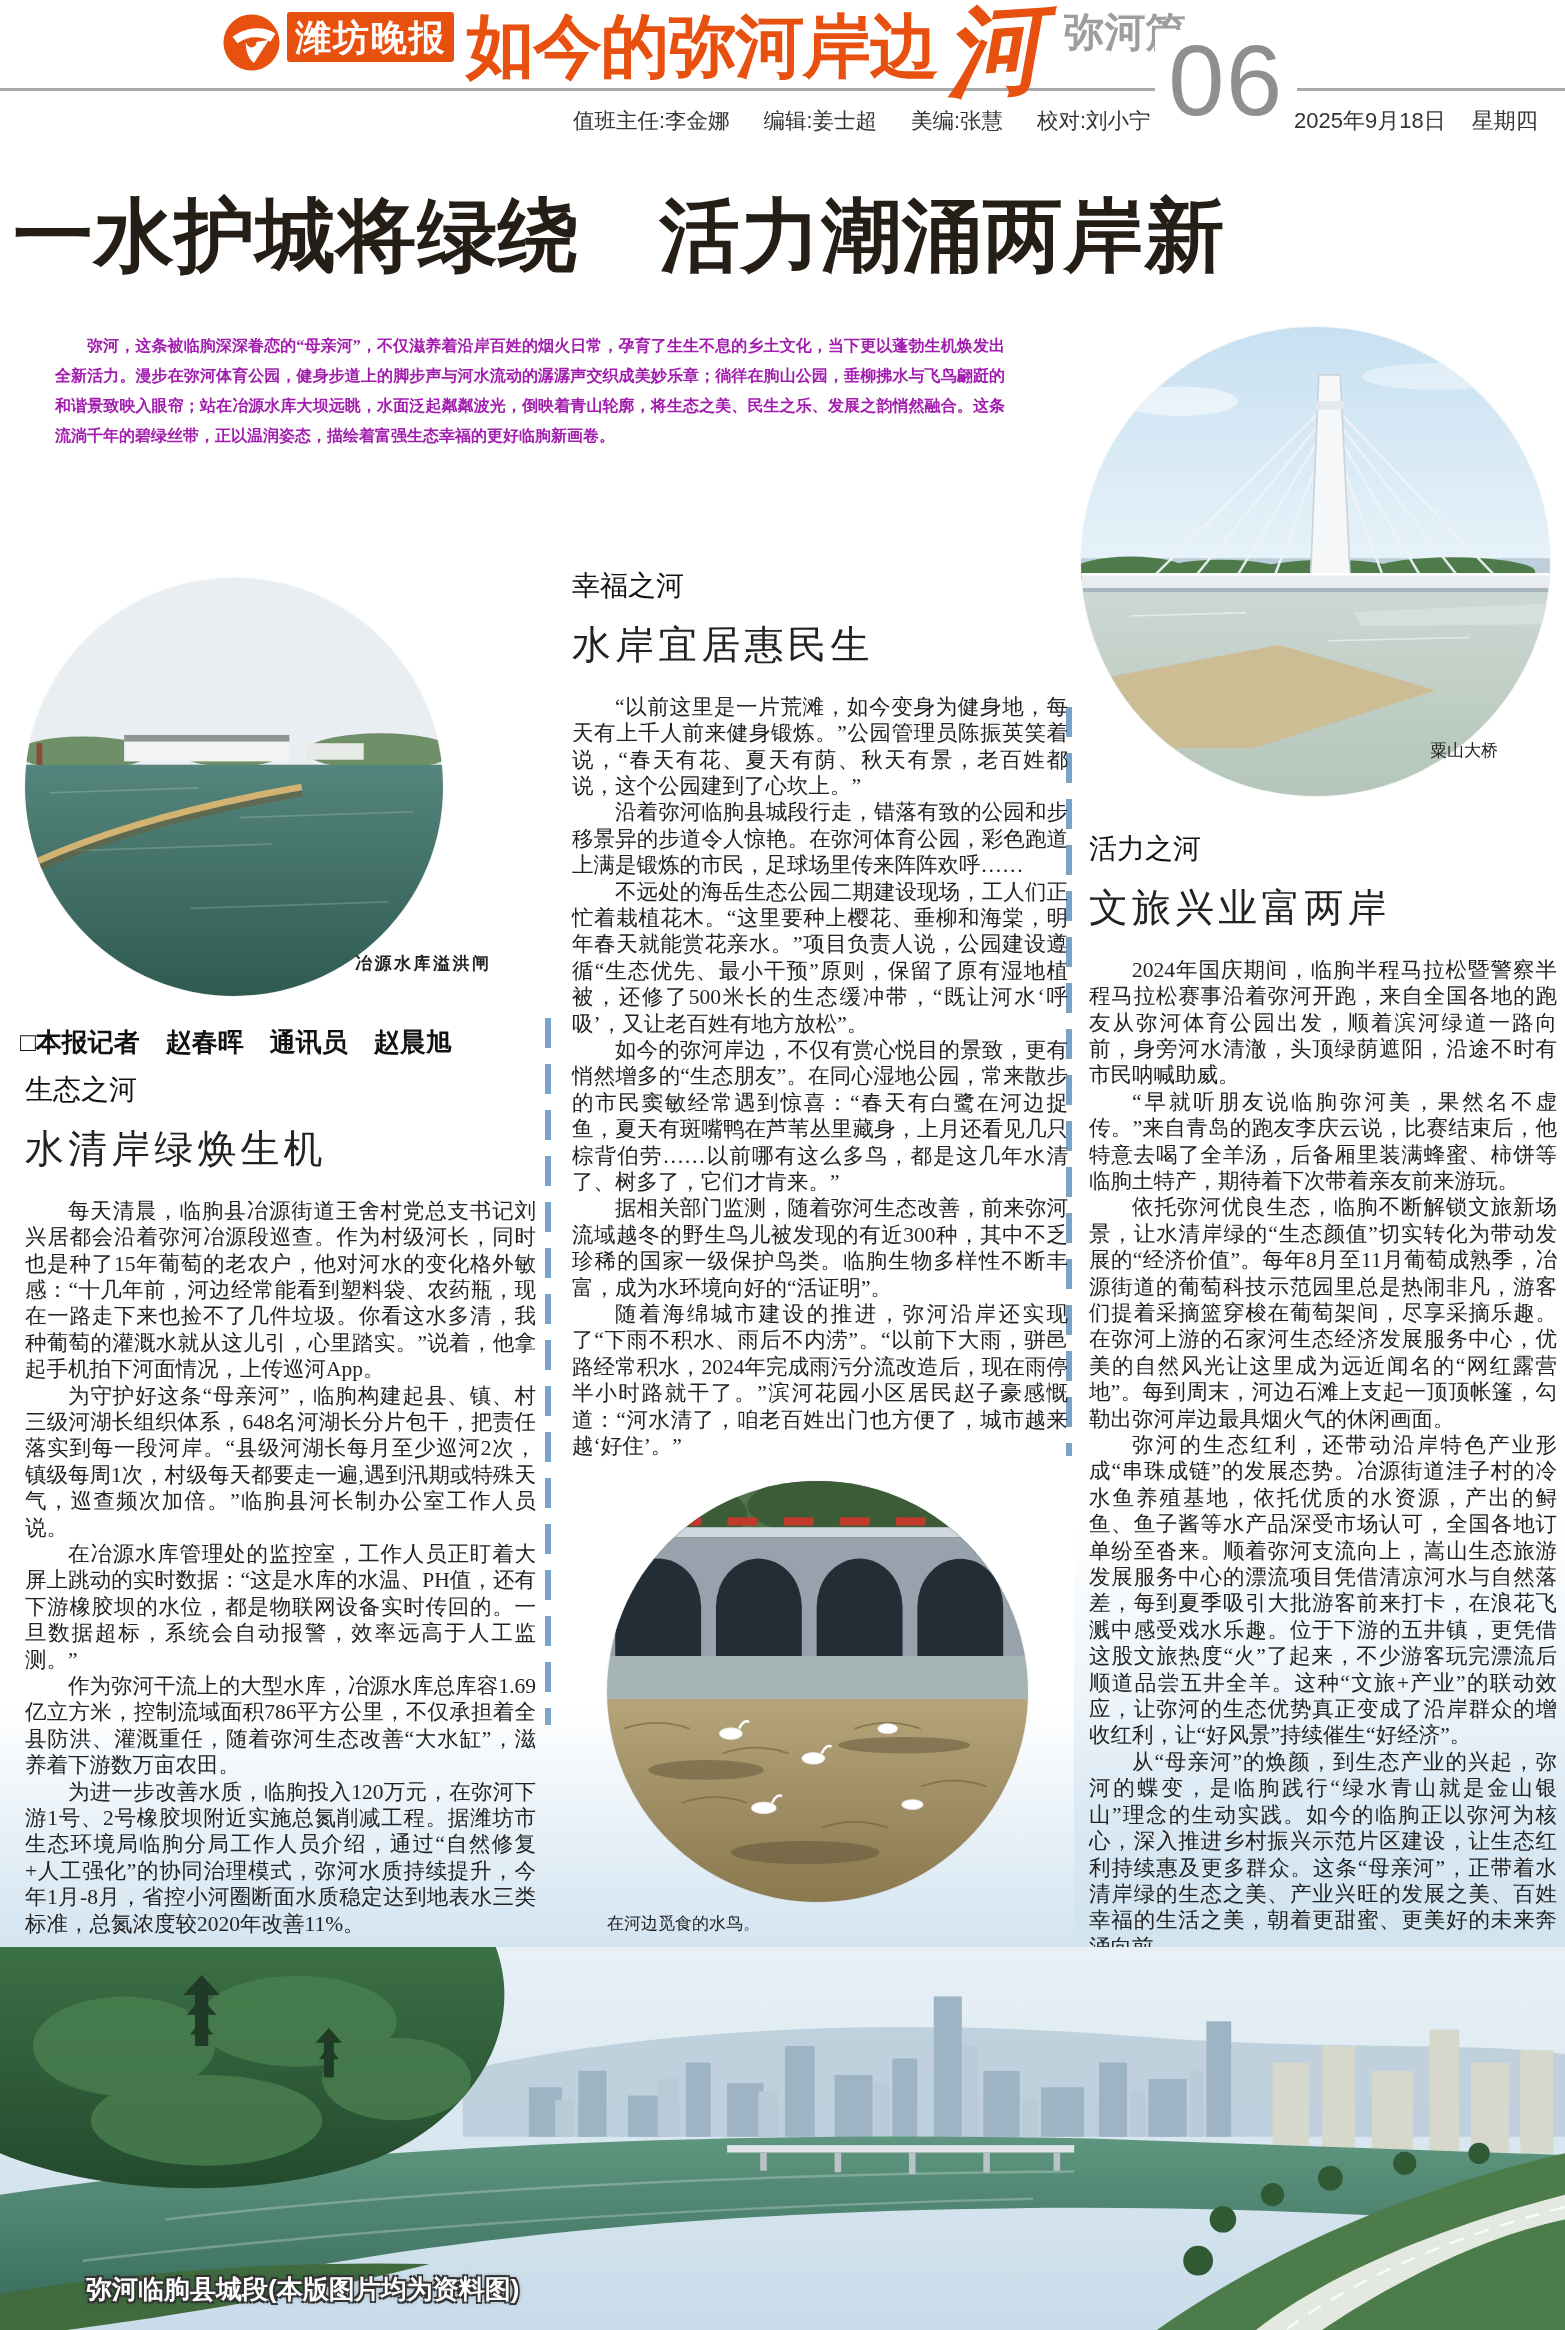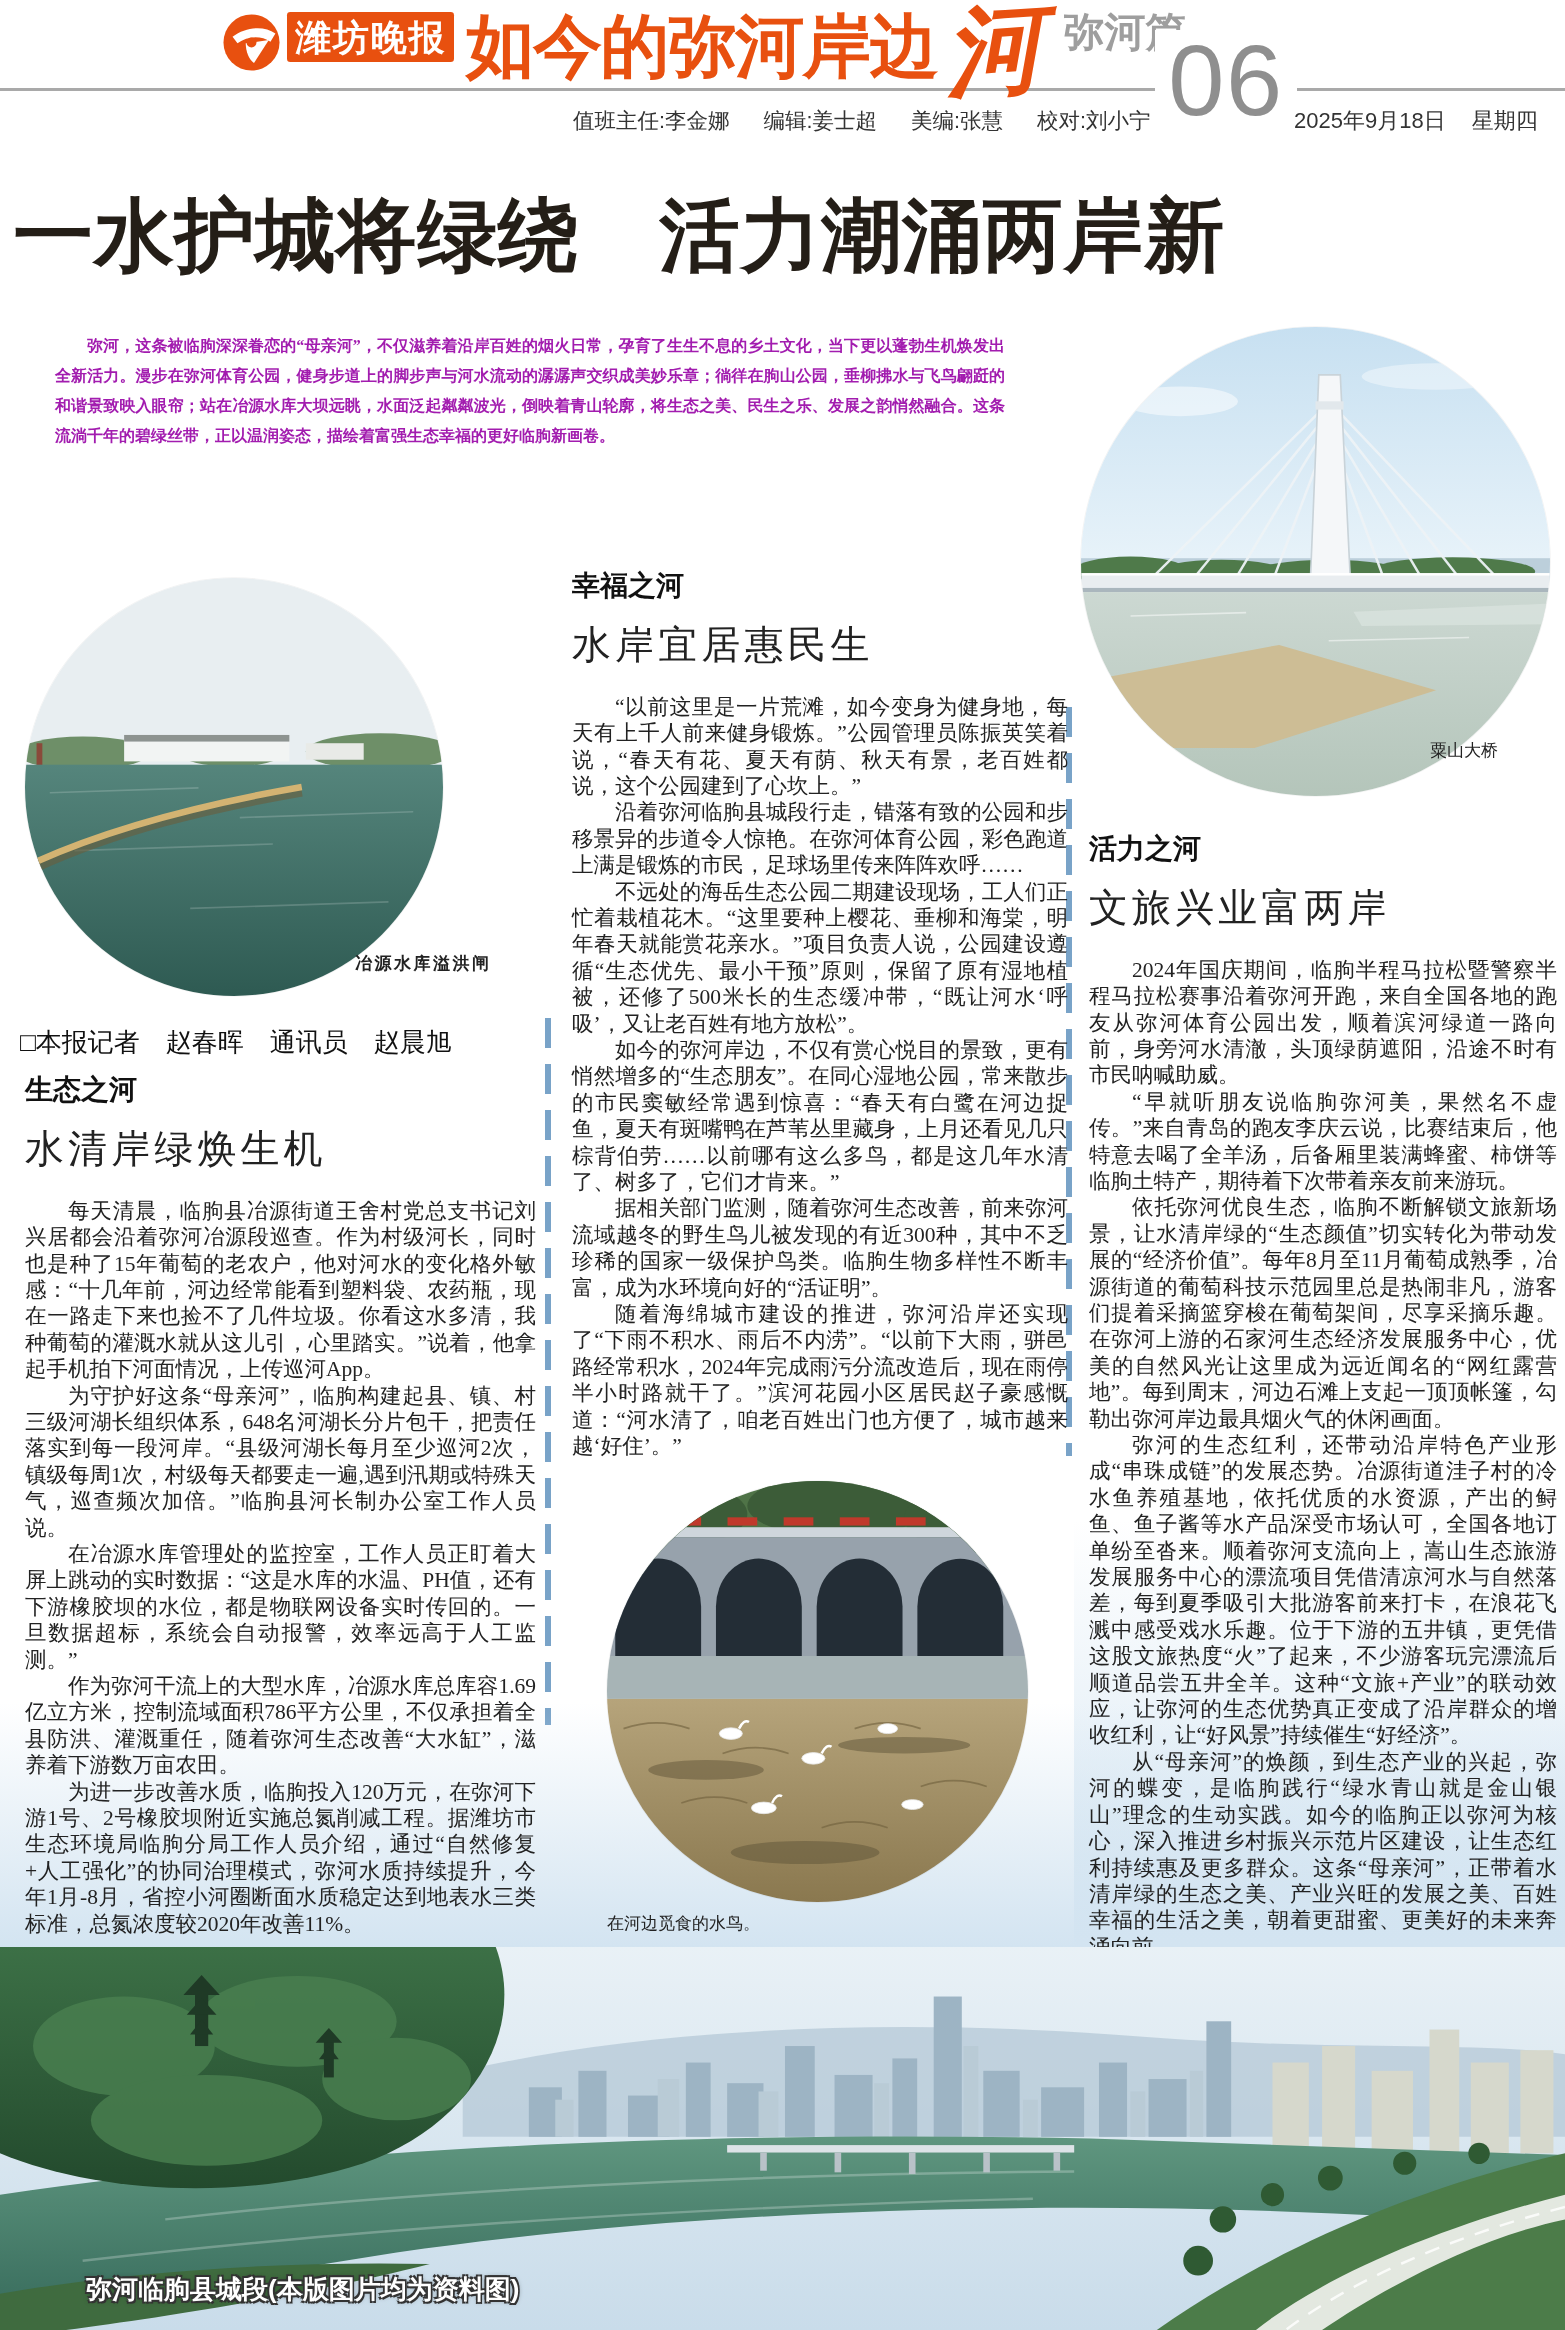--- a/index.html
+++ b/index.html
@@ -30,26 +30,26 @@
   
   .circle-photo{position:absolute;border-radius:50%;overflow:hidden;box-shadow:0 0 0 0.8px rgba(0,0,0,.05);}
   .photo-bridge{left:1081px;top:327px;width:469px;height:469px;}
   .photo-reservoir{left:25px;top:578px;width:418px;height:418px;}
   .photo-birds{left:607px;top:1481px;width:421px;height:421px;}
   .cap{font-size:17px;color:#222;}
   .cap-bridge{position:absolute;left:1430px;top:739px;font-weight:500;}
   .cap-reservoir{position:absolute;left:355px;top:952px;font-weight:600;letter-spacing:2.5px;}
   .cap-birds{position:absolute;left:607px;top:1912px;width:421px;}
   
-  .byline{position:absolute;left:20px;top:1025px;font-size:26px;font-weight:400;color:#111;}
+  .byline{position:absolute;left:20px;top:1025px;font-size:26px;font-weight:700;color:#111;}
   .col{position:absolute;}
   .col1{left:25px;top:1071px;width:511px;}
   .col2{left:572px;top:567px;width:496px;}
   .col3{left:1089px;top:830px;width:468px;}
-  .sec-tag{font-size:28px;font-weight:700;color:#111;margin:0 0 13.2px;}
+  .sec-tag{font-size:28px;font-weight:400;color:#111;margin:0 0 13.2px;}
   .sec-title{font-size:39px;font-weight:400;color:#222;letter-spacing:4.1px;margin:0 0 21.5px;}
   .para{font-family:"Liberation Serif",serif;font-size:21.5px;line-height:26.4px;text-align:justify;
         text-indent:2em;color:#222;margin:0;}
   .credit{font-size:25px;font-weight:700;color:#111;text-align:right;padding-right:8.3px;margin-top:21.5px;}
   
   .vdash{position:absolute;width:5.8px;
          background:repeating-linear-gradient(180deg,#79a3c8 0 30px,rgba(0,0,0,0) 30px 46px);}
   .vdash1{left:545px;top:1018px;height:707px;}
   .vdash2{left:1066px;top:707px;height:749px;}
   

